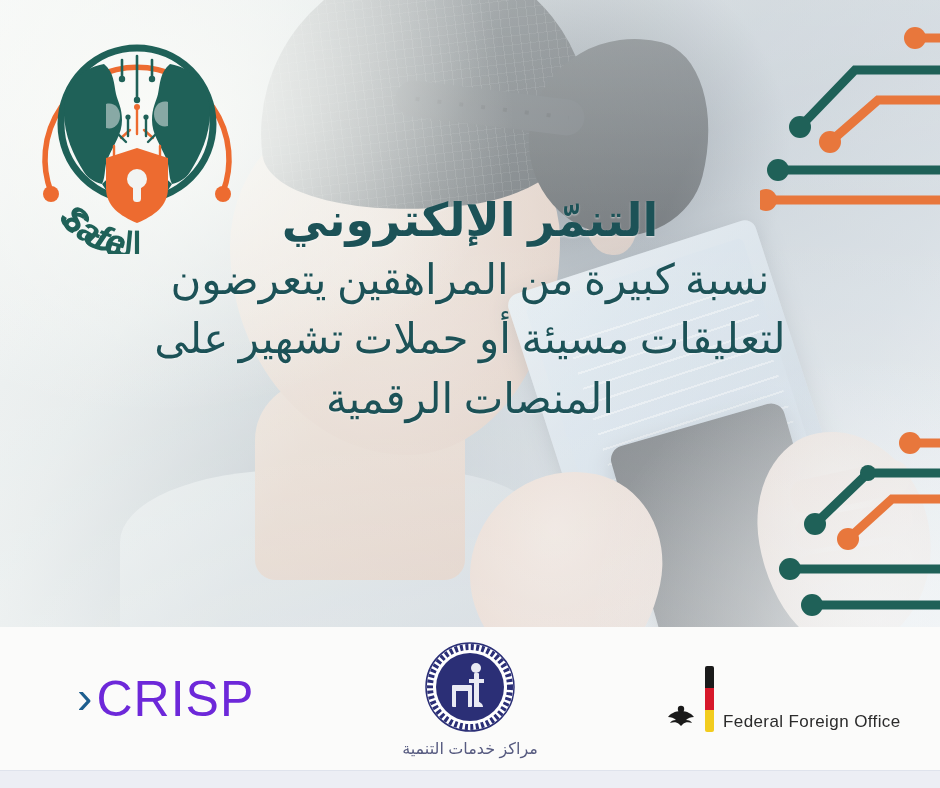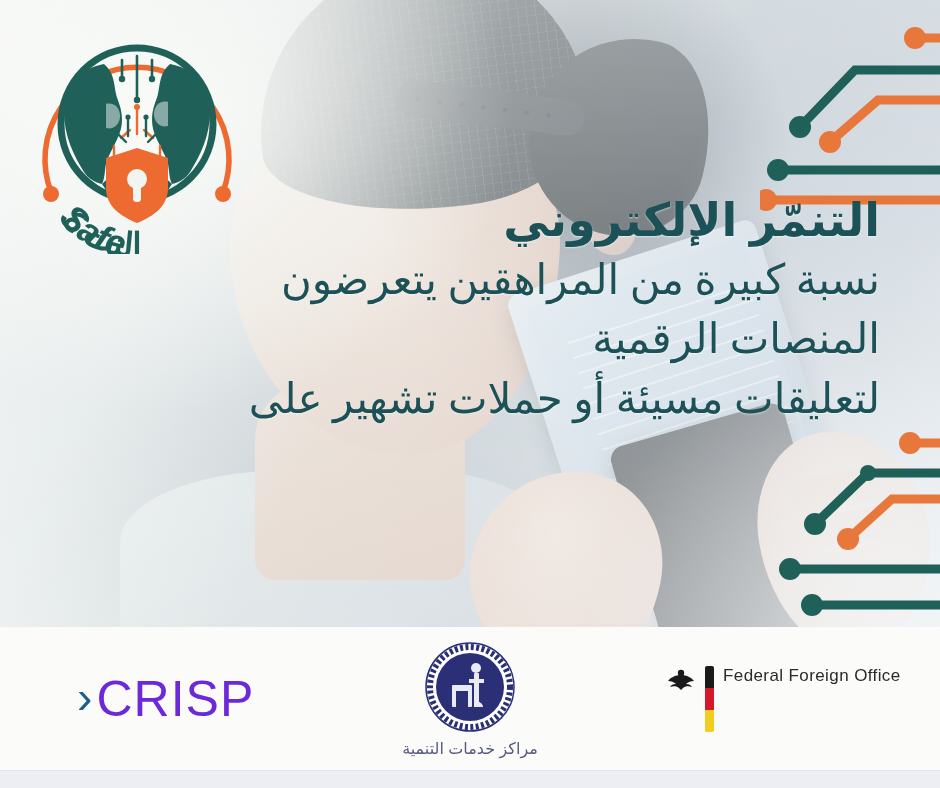--- a/index.html
+++ b/index.html
@@ -128,21 +128,21 @@
       radial-gradient(ellipse 420px 380px at 880px 620px, rgba(246,249,250,.55) 0%, rgba(246,249,250,0) 70%),
       linear-gradient(180deg, rgba(255,255,255,.10) 0%, rgba(255,255,255,0) 35%, rgba(255,255,255,.18) 100%);
   }
 
   
   .logo{position:absolute;left:18px;top:16px;width:238px;height:238px;}
 
   
   .textblock{
     position:absolute;left:60px;top:196px;width:820px;
-    text-align:right;direction:rtl;
+    text-align:center;direction:rtl;
   }
   .headline{
     font-size:46px;font-weight:bold;color:#1c5257;
     line-height:1.06;letter-spacing:0;margin:0 0 6px 0;
     text-shadow:0 1px 2px rgba(255,255,255,.55);
   }
   .subline{
     font-size:42px;font-weight:normal;color:#1c5257;
     line-height:1.42;margin:0;
     text-shadow:0 1px 2px rgba(255,255,255,.45);
@@ -180,21 +180,21 @@
     font-size:50px;letter-spacing:1px;color:#6d28d9;
     font-weight:400;line-height:1;
   }
 
   .seal-wrap{display:flex;flex-direction:column;align-items:center;gap:4px;}
   .seal-caption{
     font-size:16px;color:#3a3f6b;letter-spacing:.5px;direction:rtl;
     opacity:.85;
   }
 
-  .ffo{display:flex;align-items:flex-start;gap:9px;}
+  .ffo{display:flex;align-items:flex-end;gap:9px;}
   .ffo-text{
     font-size:17px;color:#2b2b2b;letter-spacing:.4px;
     font-family:"Liberation Sans","DejaVu Sans",sans-serif;
   }
   .flagbar{width:9px;height:66px;border-radius:2px;overflow:hidden;display:flex;flex-direction:column;}
   .flagbar i{display:block;flex:1;}
   .fb-black{background:#1a1a1a;}
   .fb-red{background:#d7182a;}
   .fb-gold{background:#f2cc1e;}
 </style>
@@ -324,22 +324,22 @@
       </text>
       <text font-family="'Liberation Sans', sans-serif" font-size="34" font-weight="bold" fill="#1F6158" direction="rtl">
         <textPath href="#arcpath" startOffset="52%">النت ٤</textPath>
       </text>
     </svg>
 
     <div class="textblock">
       <h1 class="headline">التنمّر الإلكتروني</h1>
       <div class="subline">
         <div>نسبة كبيرة من المراهقين يتعرضون</div>
+        <div>لتعليقات مسيئة أو حملات تشهير على</div>
         <div>المنصات الرقمية</div>
-        <div>لتعليقات مسيئة أو حملات تشهير على</div>
       </div>
     </div>
   </div>
 
   <div class="footer-sep"></div>
   <div class="footer">
 
     <div class="logo-slot">
       <div class="crisp">
         <span class="crisp-chev">›</span>

